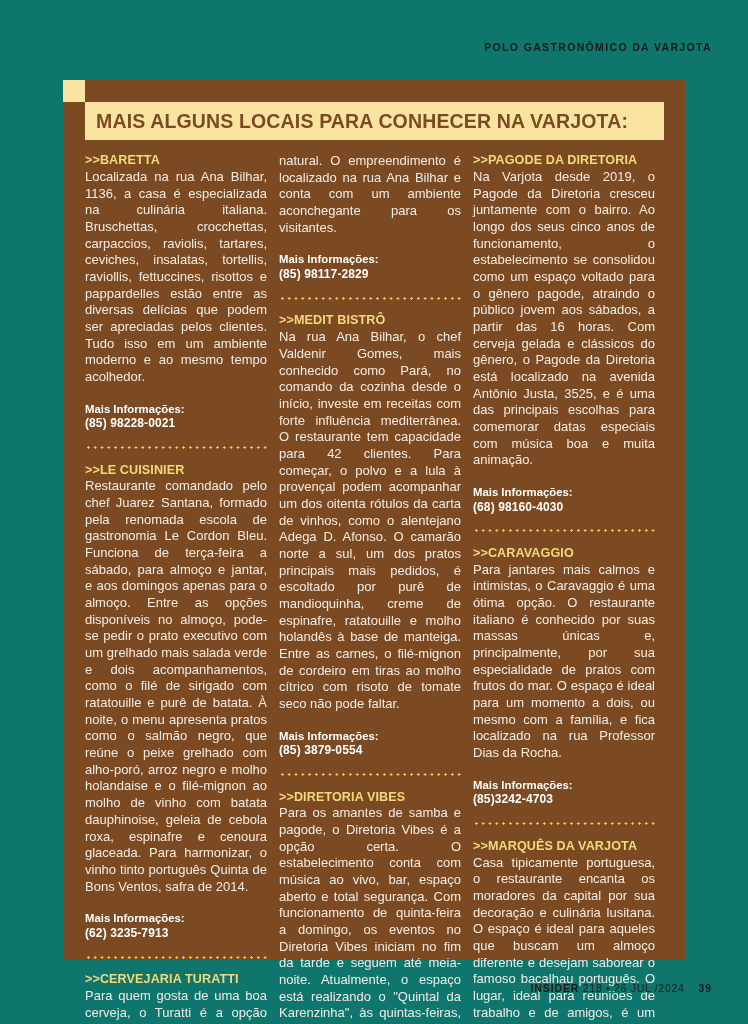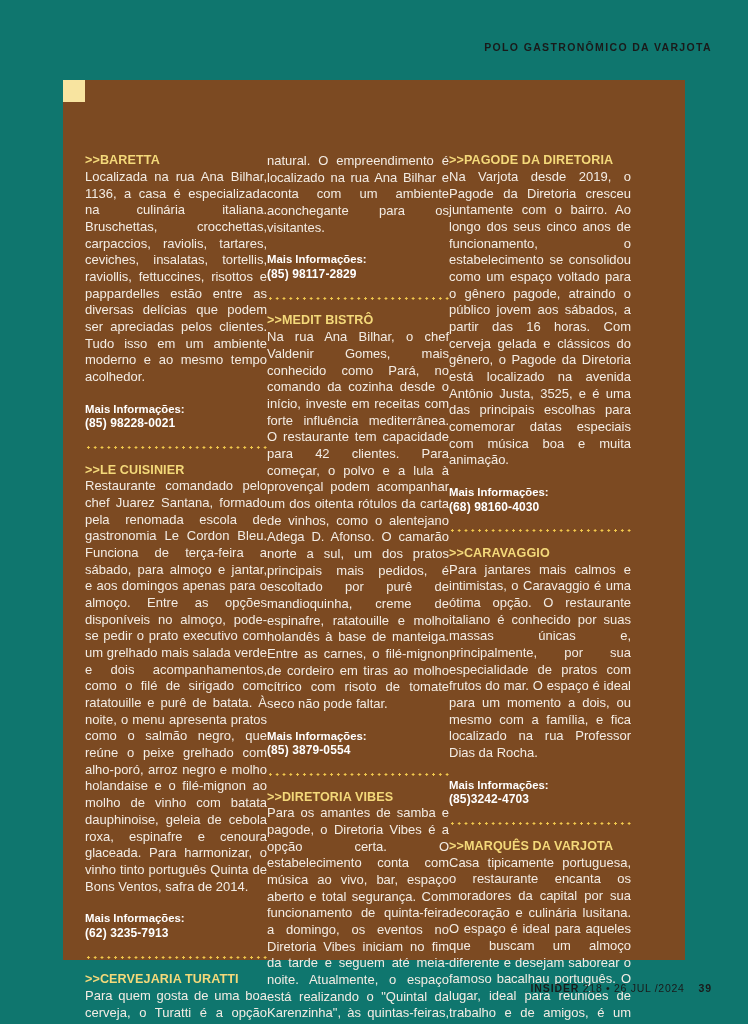--- a/index.html
+++ b/index.html
@@ -73,21 +73,21 @@
   }
 
   
   .columns {
     position:absolute;
     left:85px;
     top:153px;
     width:580px;
     height:790px;
     display:flex;
-    gap:0;
+    gap:12px;
   }
   .column {
     width:182px;
     position:relative;
   }
 
   .entry { margin-bottom:0; }
 
   .entry-title {
     color:#f4d97a;
@@ -161,20 +161,23 @@
 </head>
 <body>
 
 <div class="page">
 
   <div class="runhead">POLO GASTRONÔMICO DA VARJOTA</div>
 
   <div class="panel"></div>
   <div class="notch"></div>
 
+  <div class="banner">
+    <div class="banner-text">MAIS ALGUNS LOCAIS PARA CONHECER NA VARJOTA:</div>
+  </div>
 
   <div class="columns">
 
     <div class="column">
 
       <div class="entry">
         <div class="entry-title">&gt;&gt;BARETTA</div>
         <p class="entry-body">Localizada na rua Ana Bilhar, 1136, a casa é especializada na culinária italiana. Bruschettas, crocchettas, carpaccios, raviolis, tartares, ceviches, insalatas, tortellis, raviollis, fettuccines, risottos e pappardelles estão entre as diversas delícias que podem ser apreciadas pelos clientes. Tudo isso em um ambiente moderno e ao mesmo tempo acolhedor.</p>
         <div class="more-label">Mais Informações:</div>
         <div class="phone">(85) 98228-0021</div>

